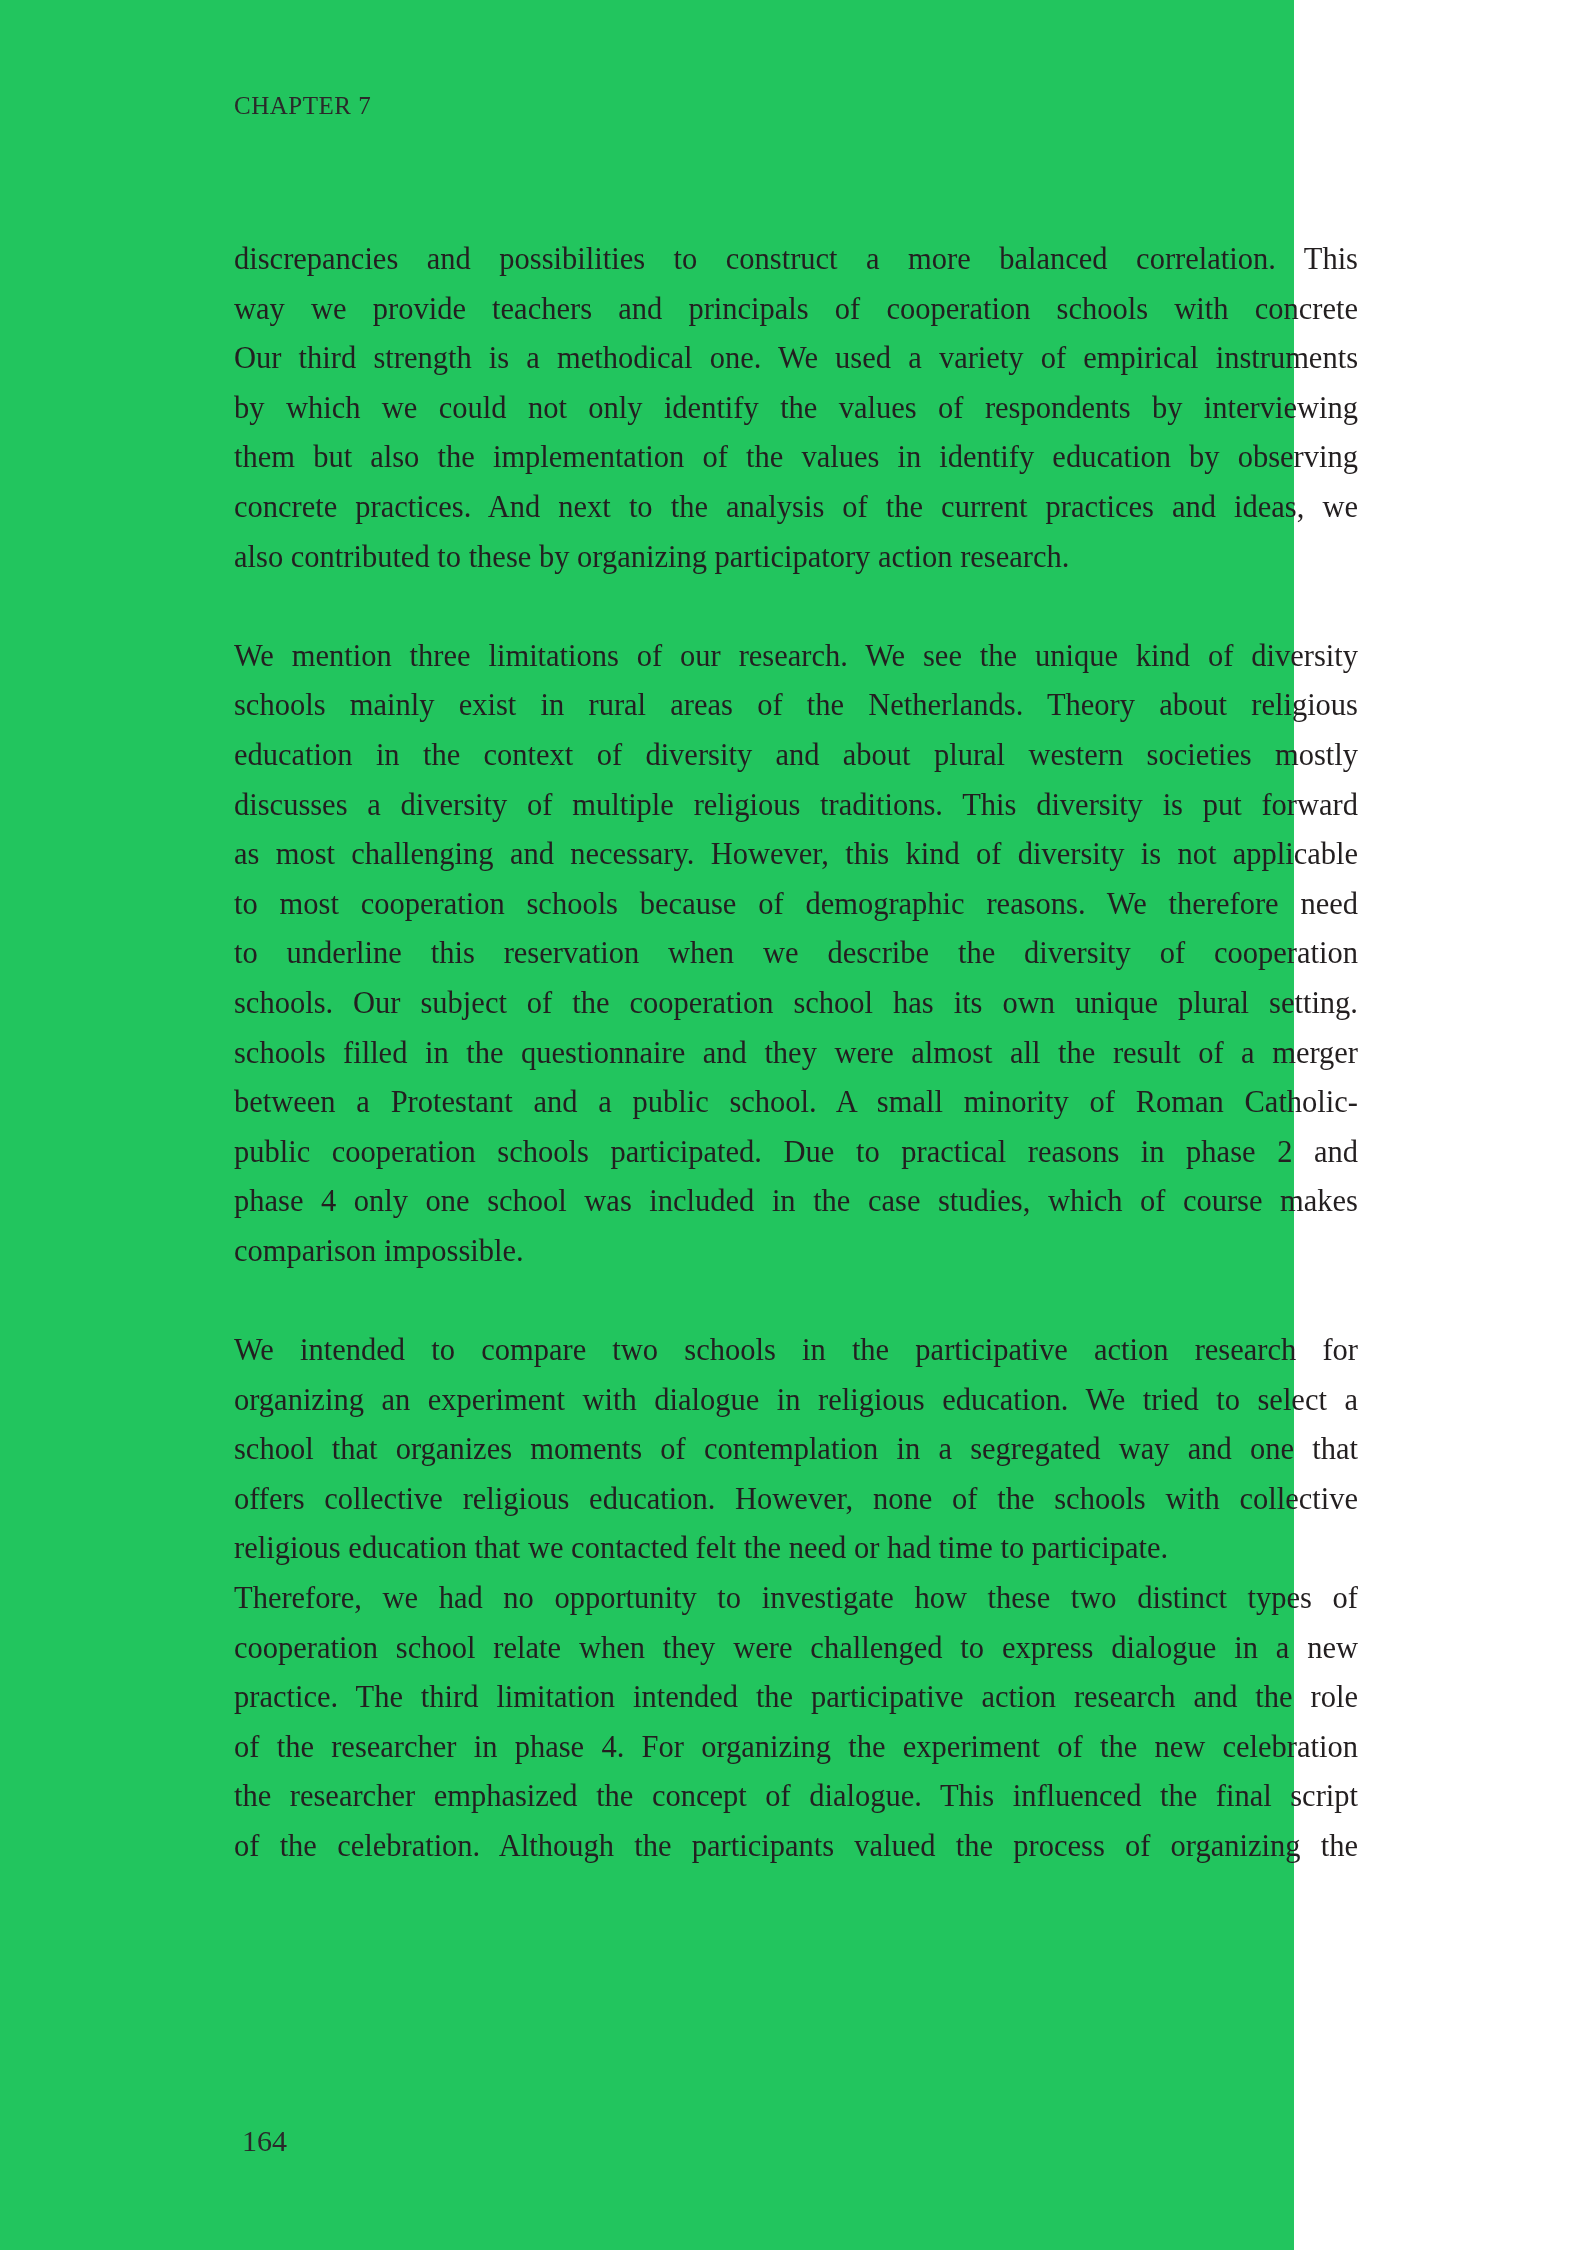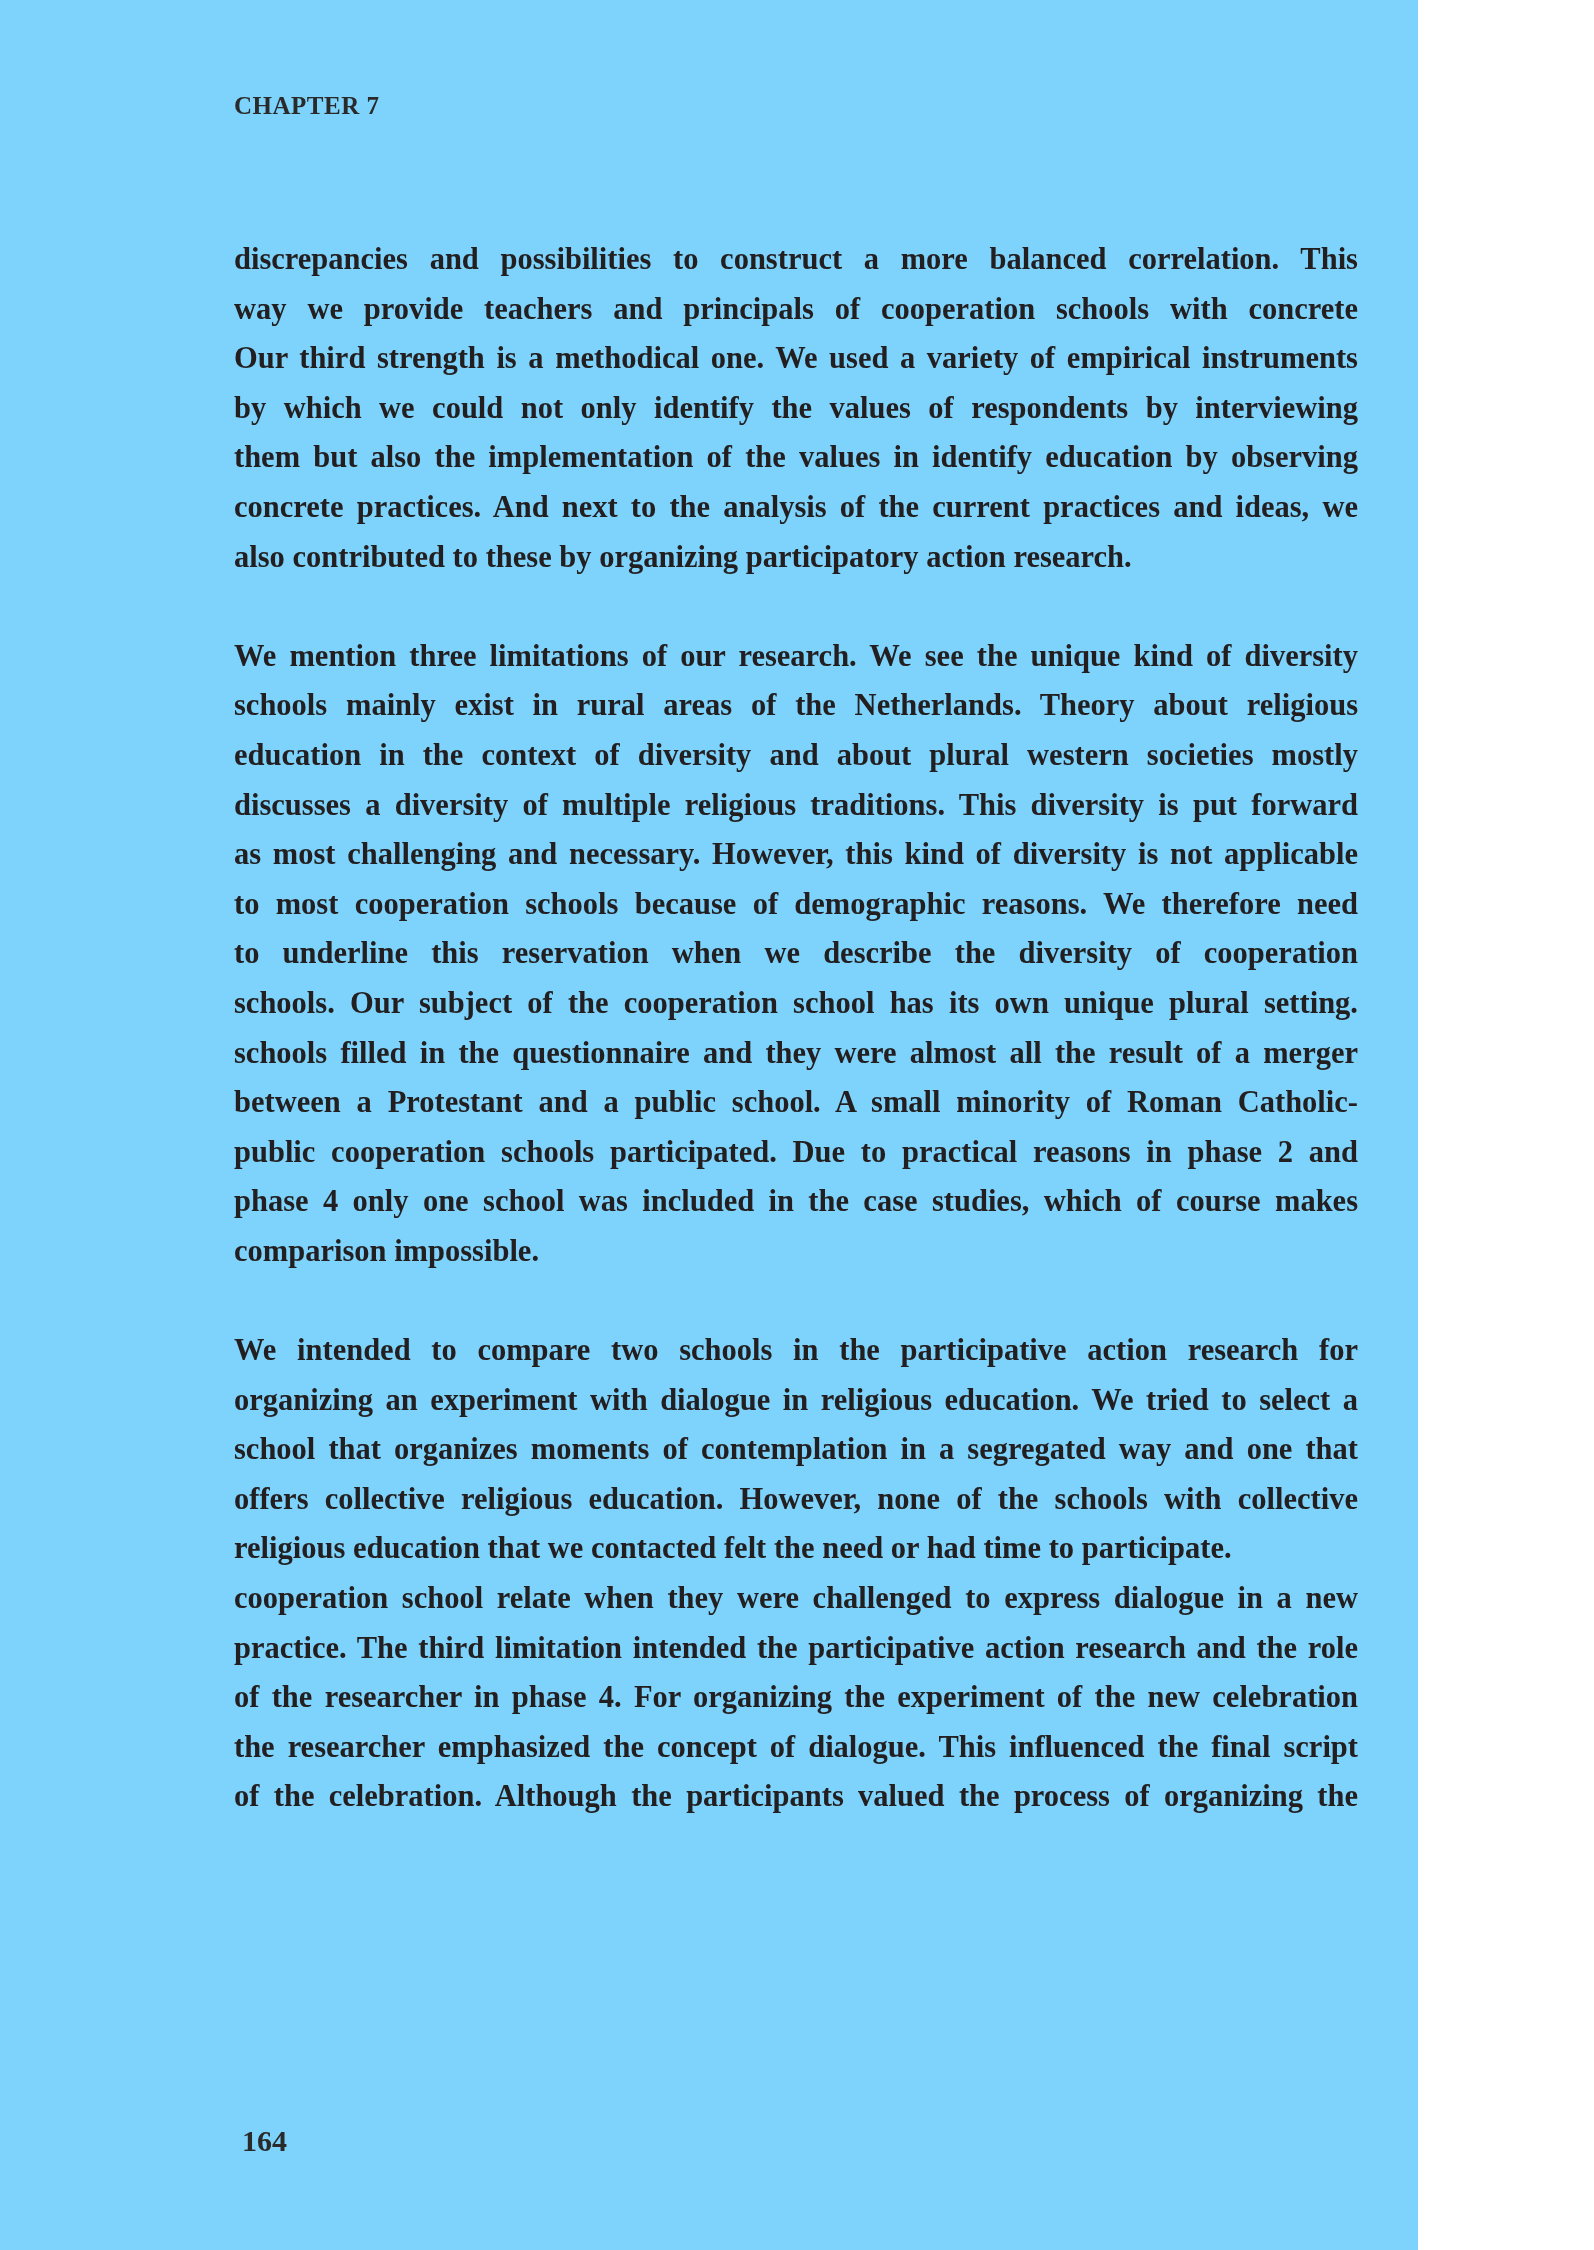--- a/index.html
+++ b/index.html
@@ -1,21 +1,20 @@
 <!DOCTYPE html>
 <html><head>
 <meta charset="utf-8">
 <style>
   html, body { margin: 0; padding: 0; background: #ffffff; }
   body { width: 1594px; height: 2250px; position: relative; overflow: hidden; }
   .page {
-    position: absolute; left: 0; top: 0; width: 1418px; height: 2250px;
-    background: #7dd3fc; color: #231f20;
+    position: absolute; left: 0; top: 0; width: 1294px; height: 2250px;
+    background: #22c55e; color: #231f20;
     font-family: "Liberation Serif", "DejaVu Serif", serif;
-    font-weight: bold;
   }
   .running-head {
     position: absolute; left: 234px; top: 92px;
     font-size: 25px; letter-spacing: 0.5px; color: #2a2a2a;
   }
   .body {
     position: absolute; left: 234px; top: 235px; width: 1124px;
   }
   .para {
     margin: 0 0 49.6px 0;
@@ -61,20 +60,21 @@
       <span class="line">phase 4 only one school was included in the case studies, which of course makes</span>
       <span class="line last">comparison impossible.</span>
     </p>
 
     <p class="para">
       <span class="line">We intended to compare two schools in the participative action research for</span>
       <span class="line">organizing an experiment with dialogue in religious education. We tried to select a</span>
       <span class="line">school that organizes moments of contemplation in a segregated way and one that</span>
       <span class="line">offers collective religious education. However, none of the schools with collective</span>
       <span class="line last">religious education that we contacted felt the need or had time to participate.</span>
+      <span class="line">Therefore, we had no opportunity to investigate how these two distinct types of</span>
       <span class="line">cooperation school relate when they were challenged to express dialogue in a new</span>
       <span class="line">practice. The third limitation intended the participative action research and the role</span>
       <span class="line">of the researcher in phase 4. For organizing the experiment of the new celebration</span>
       <span class="line">the researcher emphasized the concept of dialogue. This influenced the final script</span>
       <span class="line">of the celebration. Although the participants valued the process of organizing the</span>
     </p>
   </div>
 
   <div class="page-number">164</div>
 </div>

